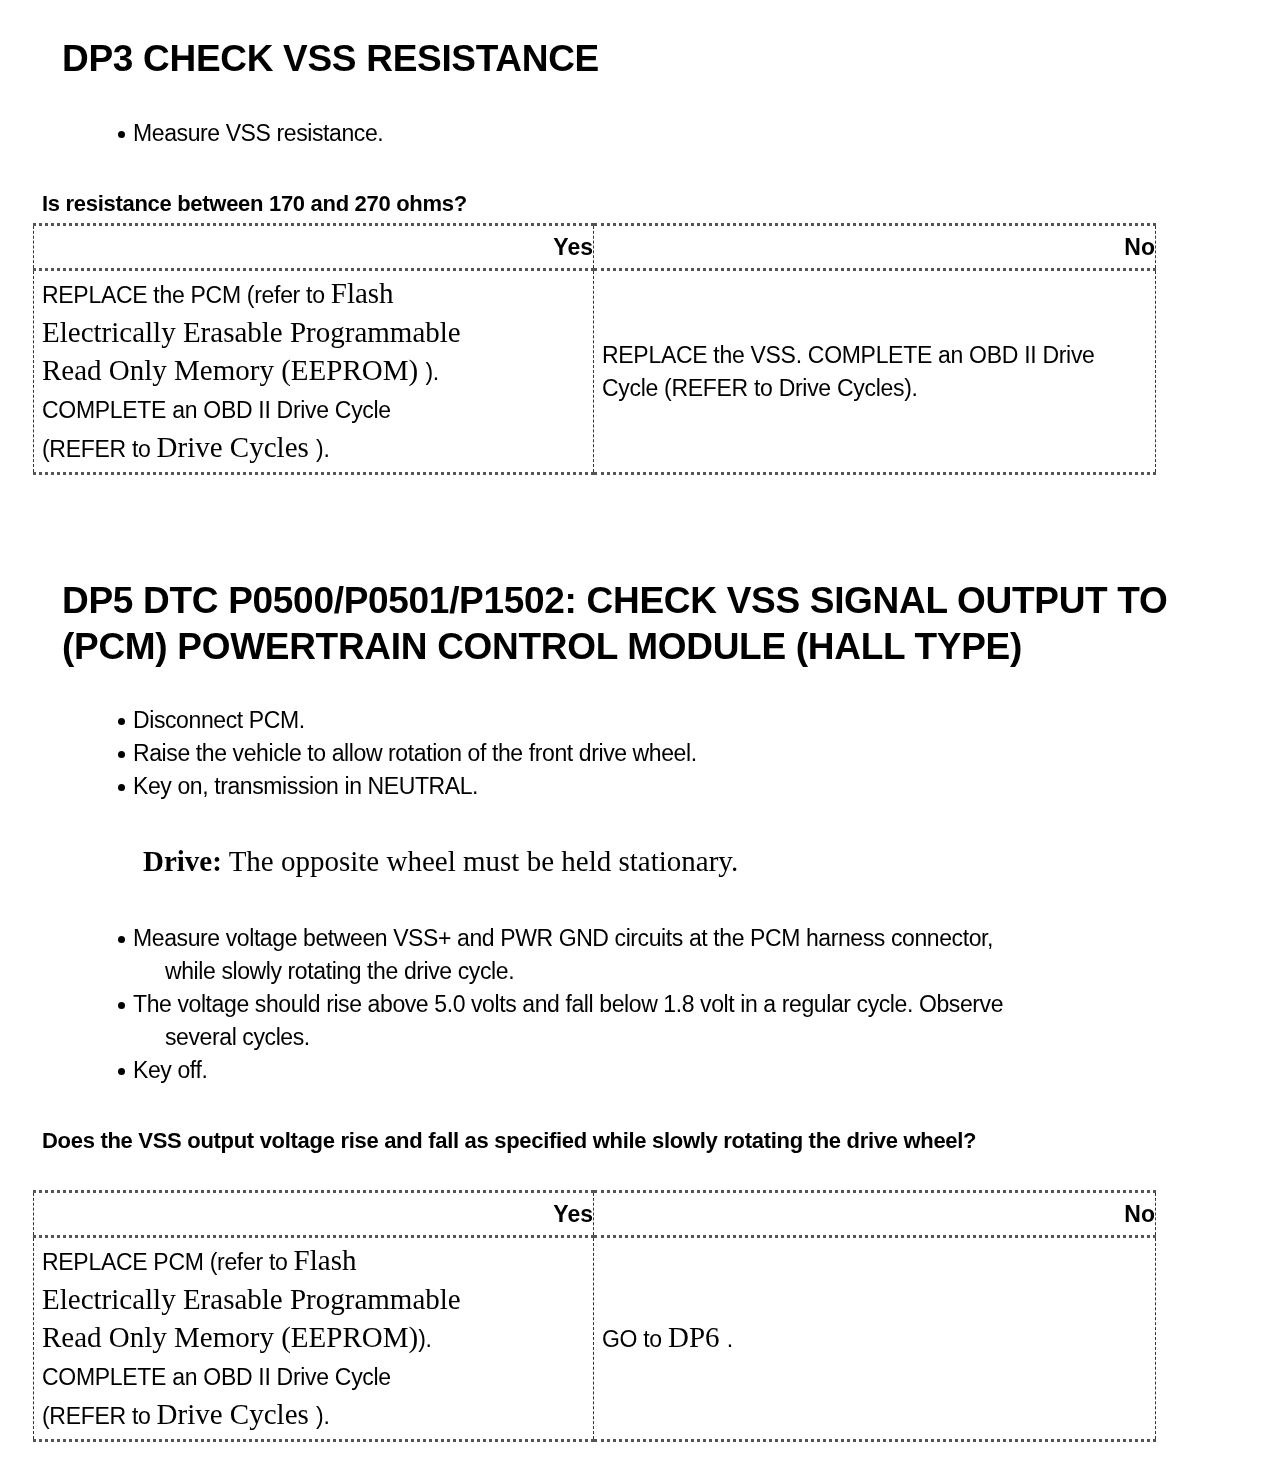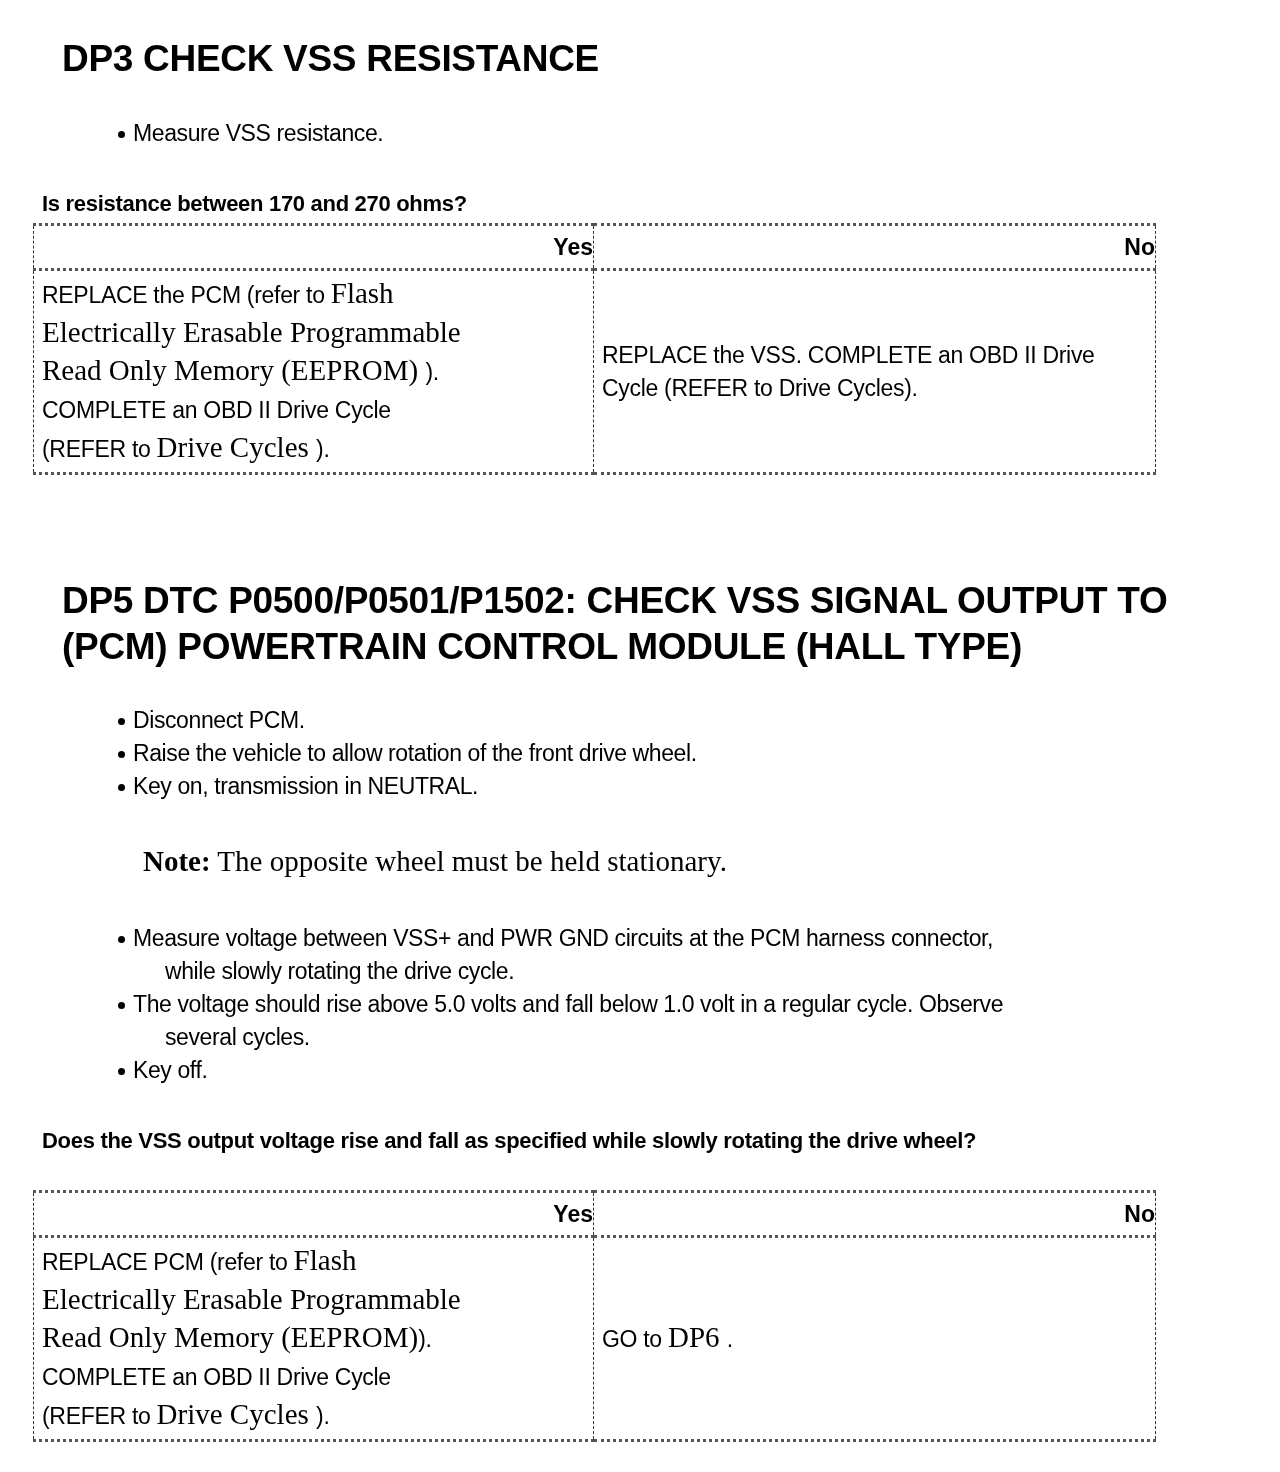--- a/index.html
+++ b/index.html
@@ -175,26 +175,26 @@
 
 <h1 class="h1 dp5">DP5 DTC P0500/P0501/P1502: CHECK VSS SIGNAL OUTPUT TO (PCM) POWERTRAIN CONTROL MODULE (HALL TYPE)</h1>
 
 <ul class="bullets b2">
   <li><span class="dot"></span><span>Disconnect PCM.</span></li>
   <li><span class="dot"></span><span>Raise the vehicle to allow rotation of the front drive wheel.</span></li>
   <li><span class="dot"></span><span>Key on, transmission in NEUTRAL.</span></li>
 </ul>
 
 <div class="note">
-  <b>Note:</b><span> The opposite wheel must be held stationary.</span>
+  <b>Drive:</b><span> The opposite wheel must be held stationary.</span>
 </div>
 
 <ul class="bullets b3">
   <li><span class="dot"></span><span>Measure voltage between VSS+ and PWR GND circuits at the PCM harness connector,</span><span class="cont">while slowly rotating the drive cycle.</span></li>
-  <li><span class="dot"></span><span>The voltage should rise above 5.0 volts and fall below 1.0 volt in a regular cycle. Observe</span><span class="cont">several cycles.</span></li>
+  <li><span class="dot"></span><span>The voltage should rise above 5.0 volts and fall below 1.8 volt in a regular cycle. Observe</span><span class="cont">several cycles.</span></li>
   <li><span class="dot"></span><span>Key off.</span></li>
 </ul>
 
 <p class="question q2">Does the VSS output voltage rise and fall as specified while slowly rotating the drive wheel?</p>
 
 <table class="decision t2">
   <colgroup>
       <col style="width:560px">
       <col style="width:562px">
     </colgroup>

